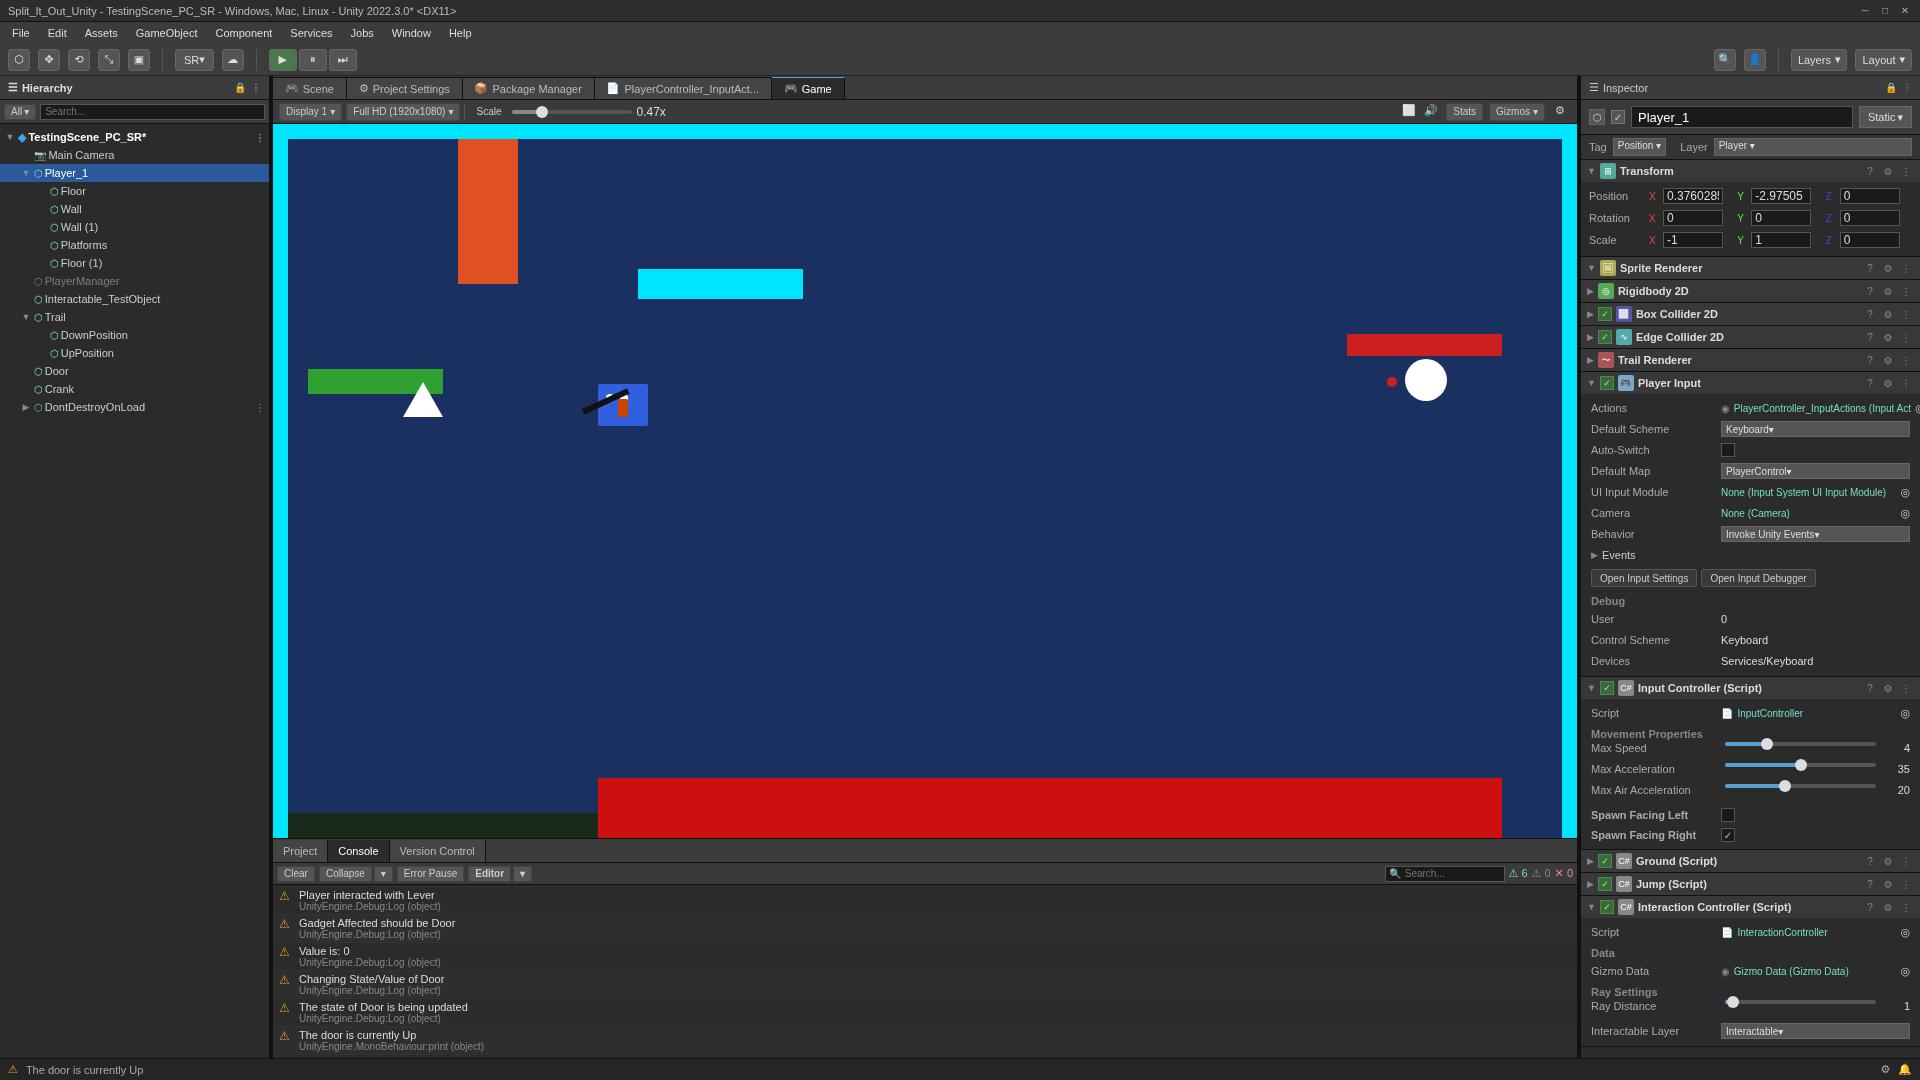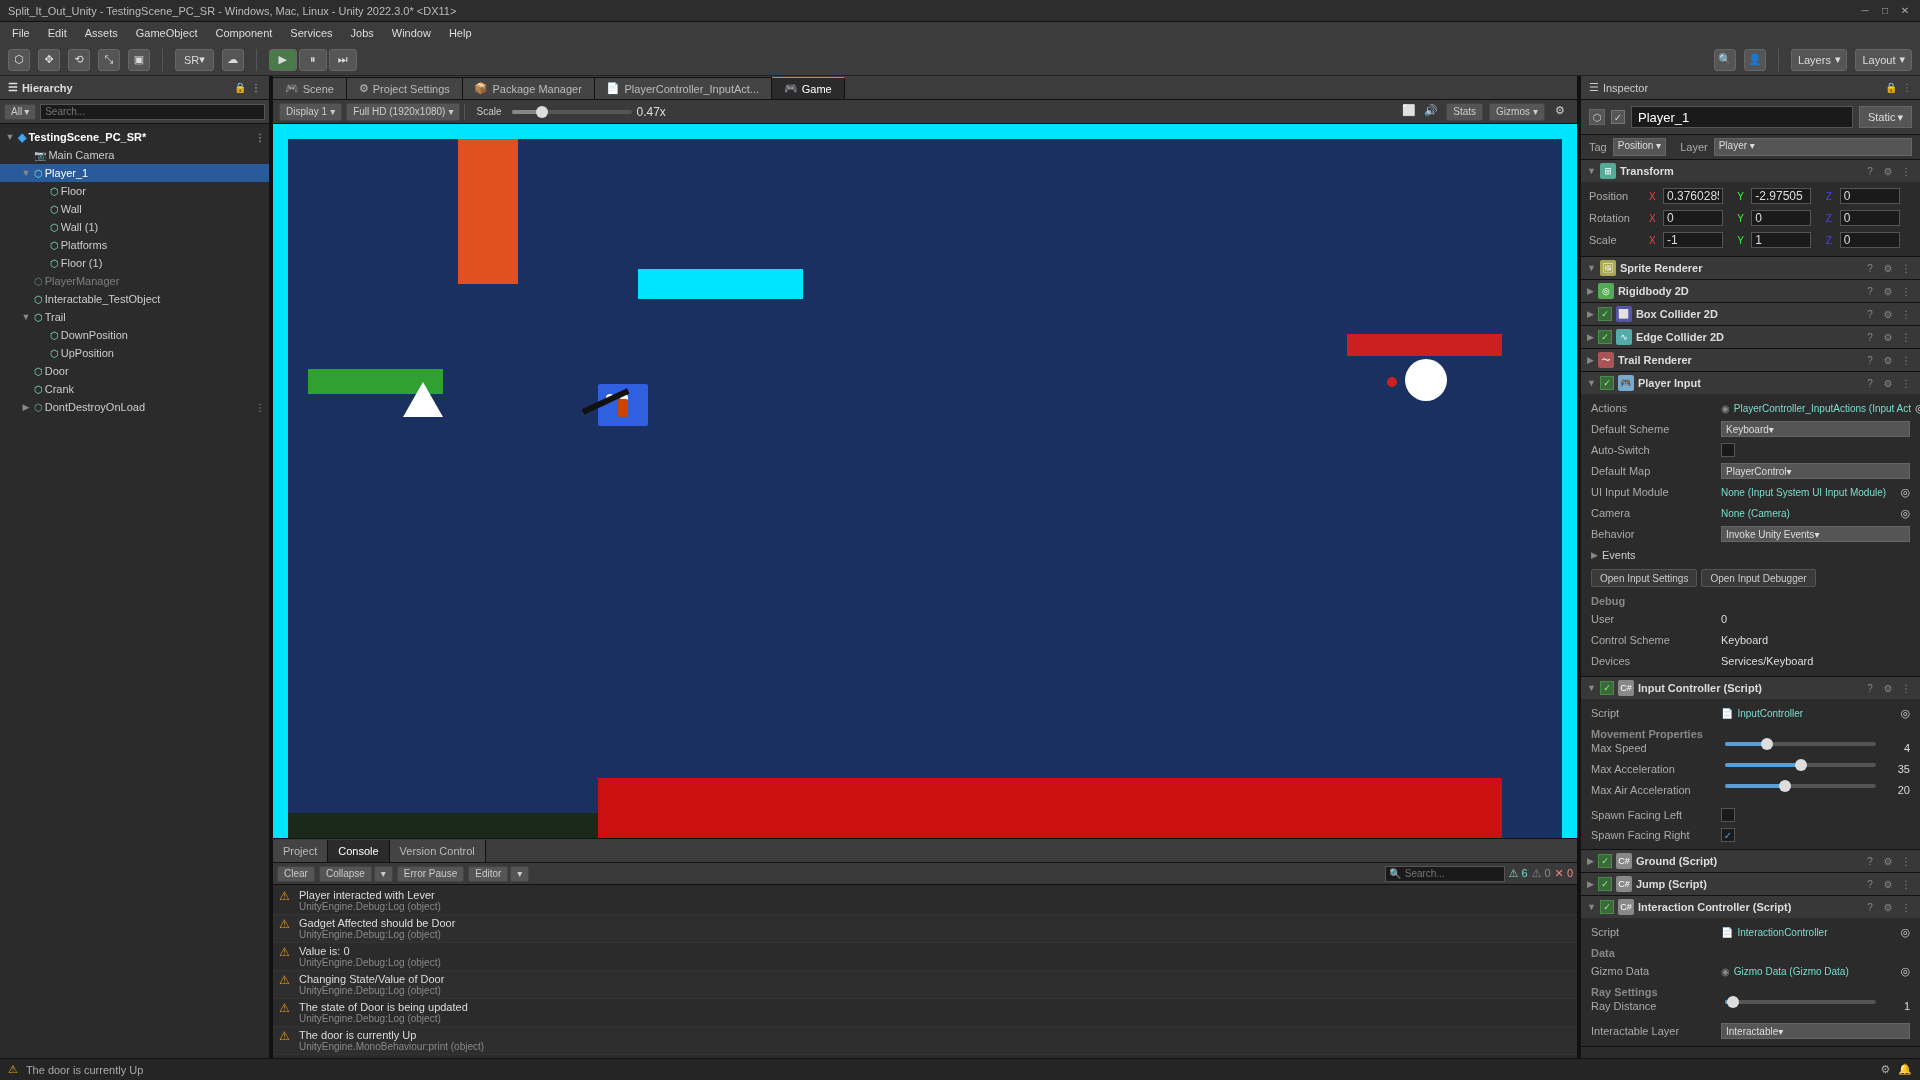--- a/index.html
+++ b/index.html
@@ -535,20 +535,21 @@
       font-size: 11px;
       color: #ddd;
     }
 
     
     .check-row {
       display: flex;
       align-items: center;
       height: 20px;
       padding: 0 2px;
+      font-weight: bold;
     }
     .check-label {
       width: 130px;
       font-size: 11px;
       color: #aaa;
     }
     .check-box {
       width: 14px; height: 14px;
       background: #1a1a1a;
       border: 1px solid #555;
@@ -913,21 +914,21 @@
         <div class="bottom-tab">Version Control</div>
       </div>
 
       <div class="console-toolbar">
         <div class="console-btn">Clear</div>
         <div style="display:flex;align-items:center;gap:2px;">
           <div class="console-btn">Collapse</div>
           <div class="console-btn">▾</div>
         </div>
         <div class="console-btn">Error Pause</div>
-        <div style="display:flex;align-items:center;gap:2px;">
+        <div style="display:flex;align-items:center;gap:2px;font-weight:bold;">
           <div class="console-btn">Editor</div>
           <div class="console-btn">▾</div>
         </div>
         <div style="flex:1;"></div>
         <input type="text" style="background: rgb(26, 26, 26); border: 1px solid rgb(85, 85, 85); color: rgb(221, 221, 221); padding: 5px 4px; font-size: 10px; height: 16px; width: 120px;" placeholder="🔍 Search...">
         <div style="display:flex;align-items:center;gap:4px;color:#888;font-size:11px;">
           <span style="color:#7dc;">⚠ 6</span>
           <span>⚠ 0</span>
           <span style="color:#e88;">✕ 0</span>
         </div>

